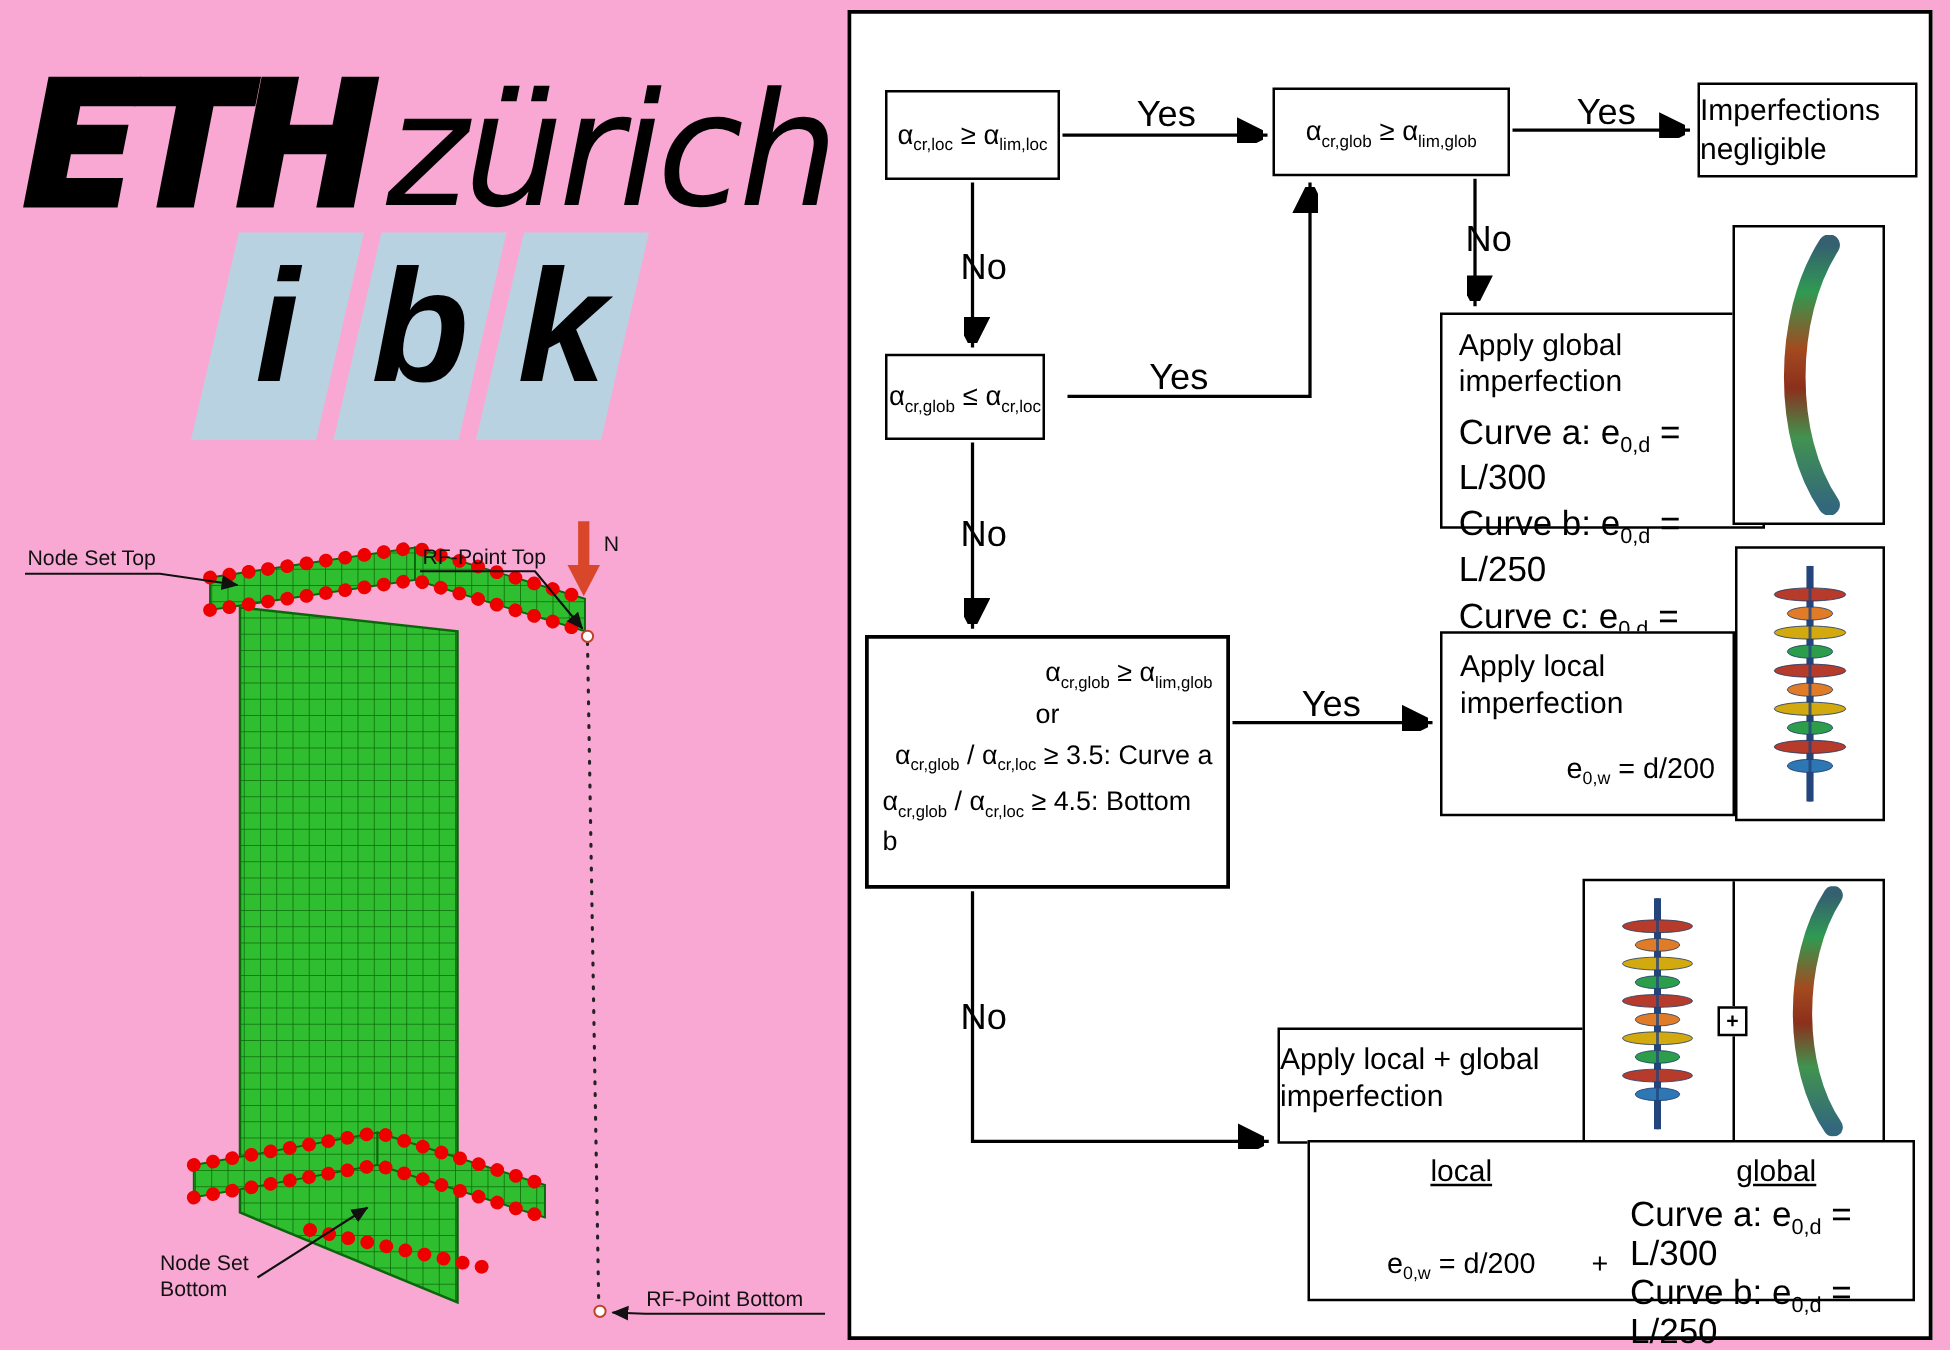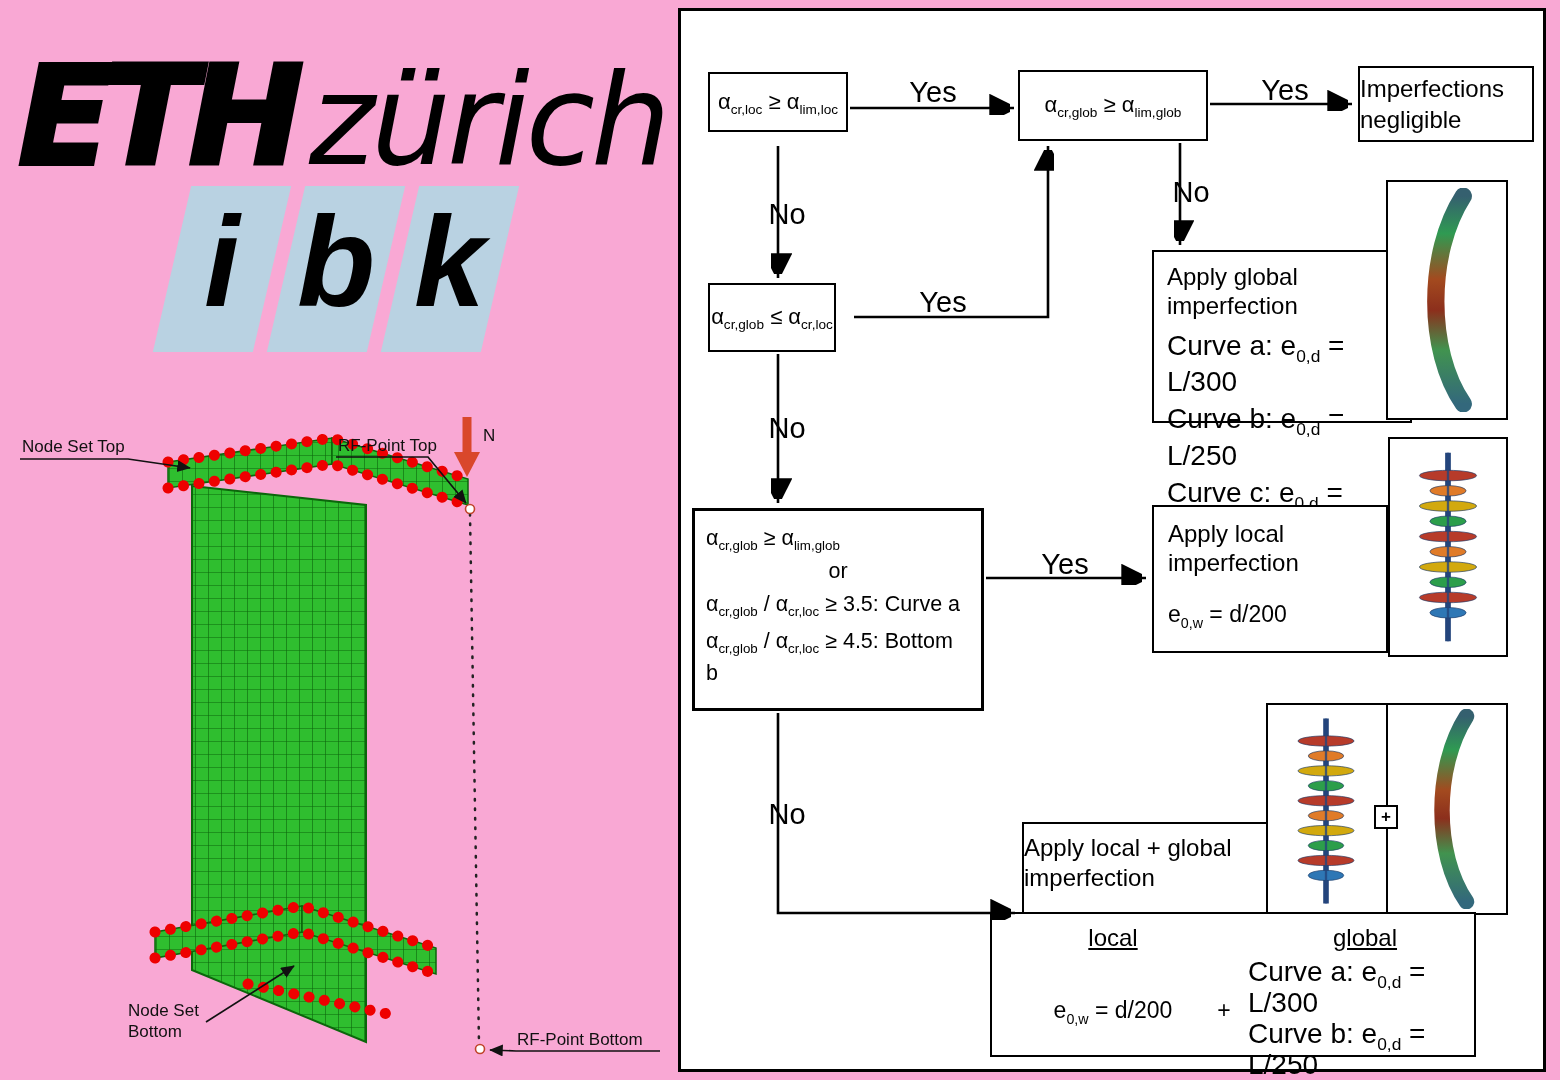--- a/index.html
+++ b/index.html
@@ -19,21 +19,21 @@
     display:flex; align-items:center; justify-content:center; }
   .ibk-letter { display:inline-block; transform:skewX(13deg); font-style:italic;
     font-weight:bold; font-size:128px; line-height:1; padding-bottom:14px; }
 
   
   .outer { position:absolute; left:678px; top:8px; width:868px; height:1064px;
     border:3.5px solid #000; background:#fff; }
   .fbox { position:absolute; background:#fff; border:2.5px solid #000; display:flex;
     align-items:center; justify-content:center; font-size:22px; line-height:1.3; }
   .fbox.thick { border-width:3px; }
-  .fbox.col { flex-direction:column; align-items:flex-start; justify-content:flex-start; }
+  .fbox.col { flex-direction:column; align-items:flex-end; justify-content:flex-start; }
   .fbox.left { justify-content:flex-start; }
   .imgbox { position:absolute; background:#fff; border:2.5px solid #000; display:flex;
     align-items:center; justify-content:center; }
   .lbl { position:absolute; font-size:29px; text-align:center; width:70px; }
   .e-title { font-size:24px; line-height:1.22; margin-bottom:7px; }
   .curve { font-size:28px; line-height:1.32; }
   .f-line { font-size:21.5px; line-height:1.5; margin:2px 0; }
   .f-or { width:100%; text-align:center; font-size:21.5px; line-height:1.4; }
   sub { font-size:62%; line-height:0; }
   .hb-h { position:absolute; font-size:24px; text-decoration:underline; text-align:center; }
@@ -147,21 +147,21 @@
 
     <text x="22" y="452">Node Set Top</text>
     <text x="338" y="451">RF-Point Top</text>
     <text x="128" y="1016">Node Set</text>
     <text x="128" y="1037">Bottom</text>
     <text x="517" y="1045">RF-Point Bottom</text>
   </svg>
 
   <div class="outer"></div>
 
-  <div class="fbox" style="left:708px;top:72px;width:140px;height:60px">
+  <div class="fbox" style="left:708px;top:72px;width:140px;height:72px">
     <div><span>α</span><sub>cr,loc</sub><span> ≥ </span><span>α</span><sub>lim,loc</sub></div>
   </div>
 
   <div class="fbox" style="left:1018px;top:70px;width:190px;height:71px">
     <div><span>α</span><sub>cr,glob</sub><span> ≥ </span><span>α</span><sub>lim,glob</sub></div>
   </div>
 
   <div class="fbox left" style="left:1358px;top:66px;width:176px;height:76px;padding-left:0;font-size:24px">
     <div>
       <div>Imperfections</div>
@@ -212,21 +212,21 @@
     <svg class="abs" style="left:10px;top:8px" width="96" height="196" viewBox="0 0 90 210">
       <use href="#sym-local"></use>
     </svg>
     <div class="divider" style="left:118px"></div>
     <svg class="abs" style="left:134px;top:4px" width="100" height="200" viewBox="0 0 100 220">
       <use href="#sym-beam"></use>
     </svg>
     <div class="plusbox" style="left:106px;top:100px">+</div>
   </div>
 
-  <div class="fbox" style="left:990px;top:912px;width:486px;height:145px;display:block">
+  <div class="fbox" style="left:1046px;top:912px;width:486px;height:129px;display:block">
     <div class="hb-h" style="left:61px;top:8px;width:120px">local</div>
     <div class="hb-h" style="left:313px;top:8px;width:120px">global</div>
     <div class="hb-formula" style="left:33px;top:82px;width:176px"><span>e</span><sub>0,w</sub><span> = d/200</span></div>
     <div class="hb-plus" style="left:219px;top:82px;width:26px">+</div>
     <div class="hb-curves" style="left:256px;top:42px;width:230px">
       <div class="curve"><span>Curve a: e</span><sub>0,d</sub><span> = L/300</span></div>
       <div class="curve"><span>Curve b: e</span><sub>0,d</sub><span> = L/250</span></div>
       <div class="curve"><span>Curve c: e</span><sub>0,d</sub><span> = L/200</span></div>
     </div>
   </div>

